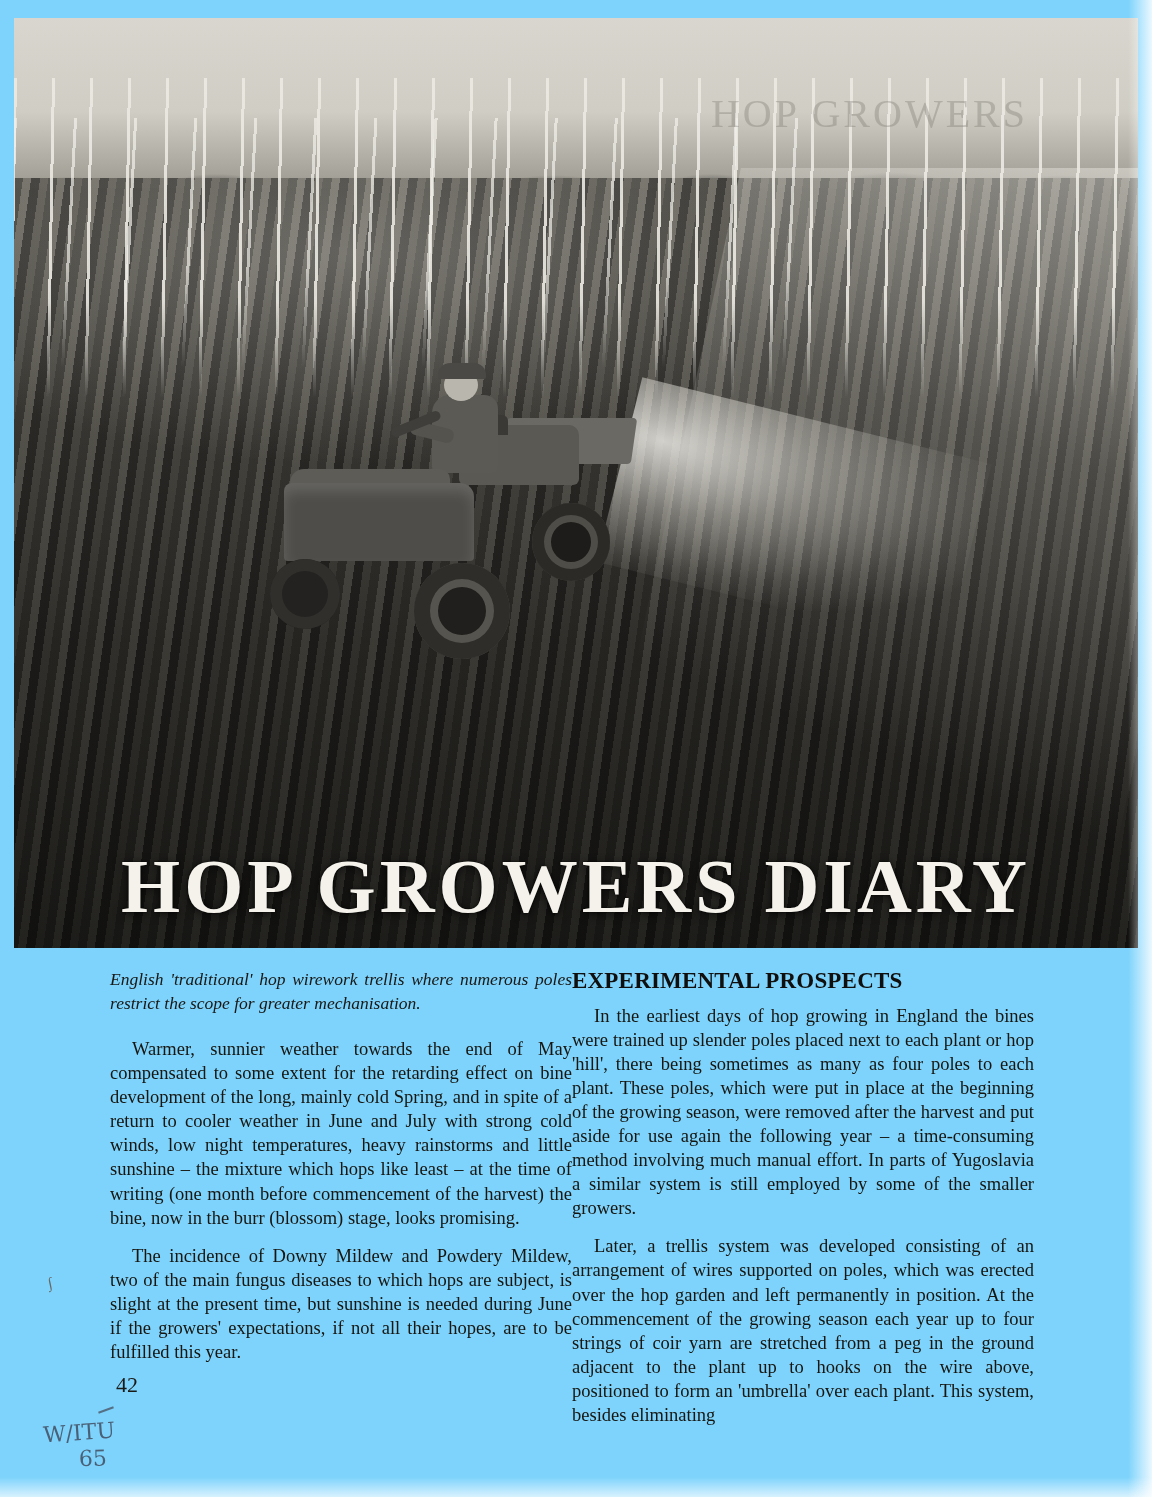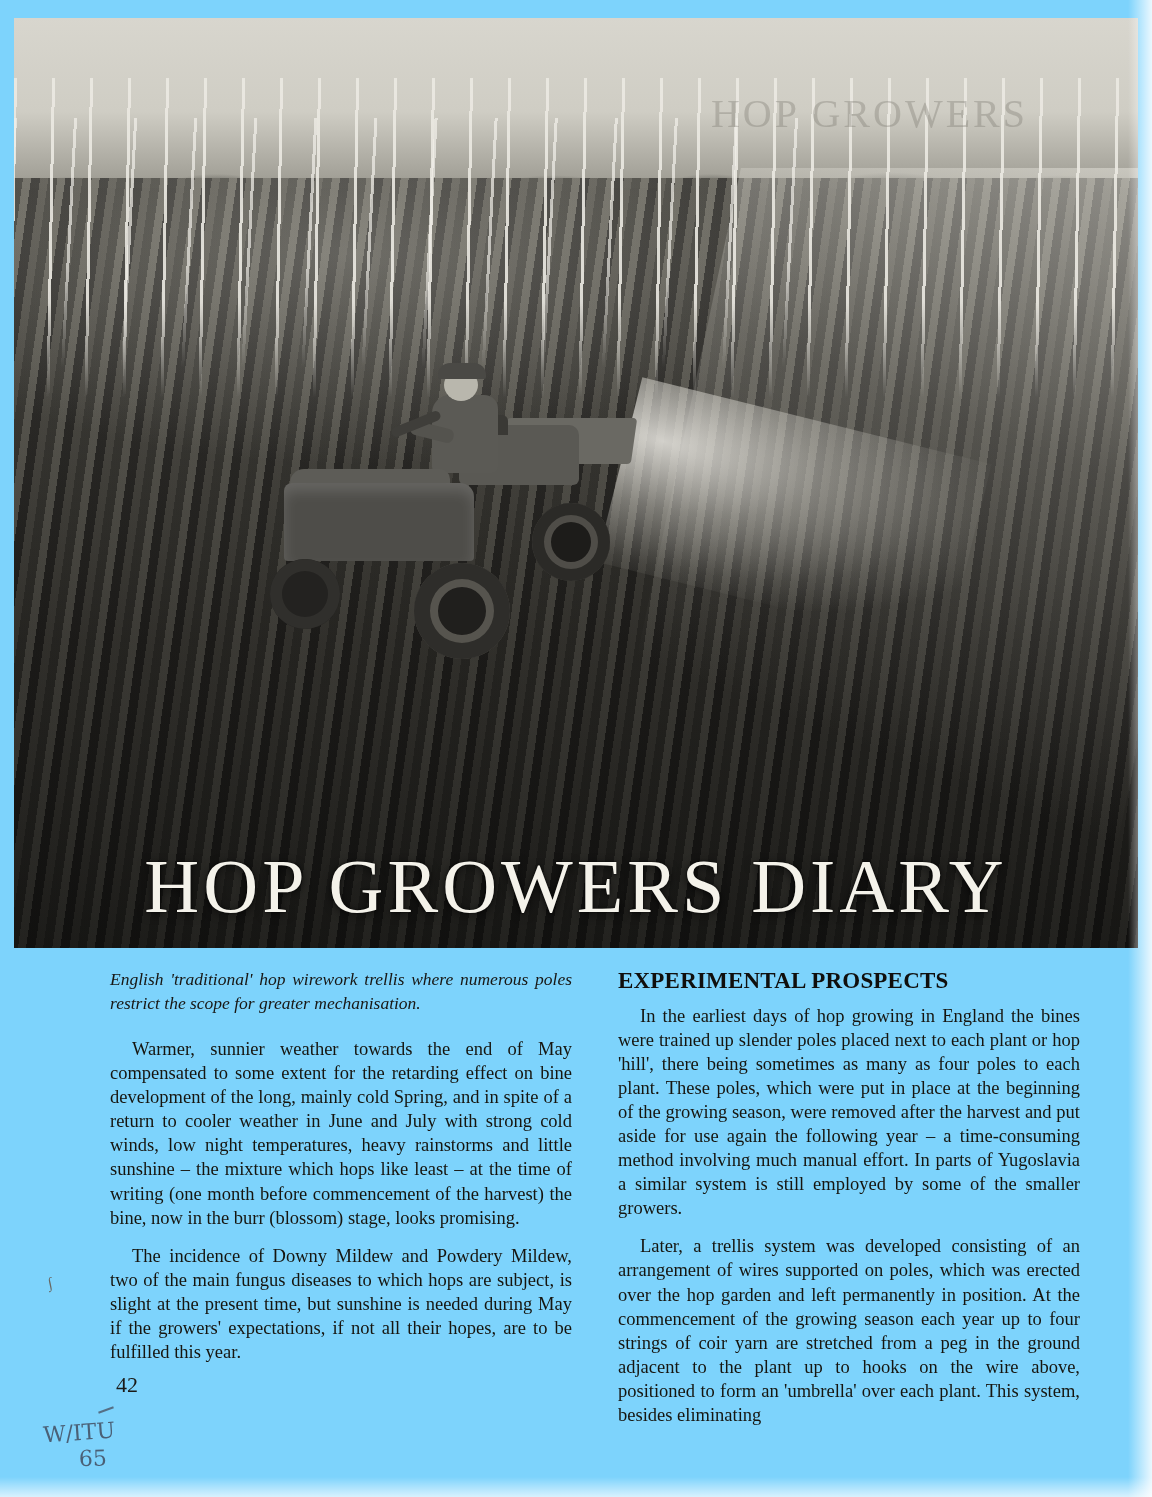--- a/index.html
+++ b/index.html
@@ -155,38 +155,38 @@
   .photo-title {
     position: absolute;
     left: 0; right: 0; bottom: 18px;
     text-align: center;
     color: #f4f2ea;
     font-family: "Liberation Serif", serif;
     font-size: 76px;
     letter-spacing: 4px;
     text-shadow: 0 2px 10px rgba(0,0,0,0.75), 0 0 2px rgba(0,0,0,0.9);
     white-space: nowrap;
+    font-weight: bold;
   }
   .ghost-title {
     position: absolute;
     right: 110px; top: 72px;
     color: rgba(120,118,110,0.35);
     font-size: 40px;
     letter-spacing: 3px;
     font-family: "Liberation Serif", serif;
   }
 
   
   .columns {
     position: absolute;
     left: 110px;
     top: 968px;
     width: 970px;
     display: flex;
-    gap: 46px;
   }
   .col { width: 462px; }
   .caption {
     font-style: italic;
     font-size: 17.5px;
     line-height: 1.35;
     color: #181714;
     text-align: justify;
     margin-bottom: 22px;
   }
@@ -289,21 +289,21 @@
 
     <div class="ghost-title">HOP GROWERS</div>
     <div class="photo-title">HOP GROWERS DIARY</div>
   </div>
 
   <div class="columns">
 
     <div class="col">
       <div class="caption">English 'traditional' hop wirework trellis where numerous poles restrict the scope for greater mechanisation.</div>
       <p class="body">Warmer, sunnier weather towards the end of May compensated to some extent for the retarding effect on bine development of the long, mainly cold Spring, and in spite of a return to cooler weather in June and July with strong cold winds, low night temperatures, heavy rainstorms and little sunshine – the mixture which hops like least – at the time of writing (one month before commencement of the harvest) the bine, now in the burr (blossom) stage, looks promising.</p>
-      <p class="body">The incidence of Downy Mildew and Powdery Mildew, two of the main fungus diseases to which hops are subject, is slight at the present time, but sunshine is needed during May if the growers' expectations, if not all their hopes, are to be fulfilled this year.</p>
+      <p class="body">The incidence of Downy Mildew and Powdery Mildew, two of the main fungus diseases to which hops are subject, is slight at the present time, but sunshine is needed during June if the growers' expectations, if not all their hopes, are to be fulfilled this year.</p>
     </div>
 
     <div class="col">
       <h2 class="headline smallcaps">EXPERIMENTAL PROSPECTS</h2>
       <p class="body">In the earliest days of hop growing in England the bines were trained up slender poles placed next to each plant or hop 'hill', there being sometimes as many as four poles to each plant. These poles, which were put in place at the beginning of the growing season, were removed after the harvest and put aside for use again the following year – a time-consuming method involving much manual effort. In parts of Yugoslavia a similar system is still employed by some of the smaller growers.</p>
       <p class="body">Later, a trellis system was developed consisting of an arrangement of wires supported on poles, which was erected over the hop garden and left permanently in position. At the commencement of the growing season each year up to four strings of coir yarn are stretched from a peg in the ground adjacent to the plant up to hooks on the wire above, positioned to form an 'umbrella' over each plant. This system, besides eliminating</p>
     </div>
 
   </div>
 

